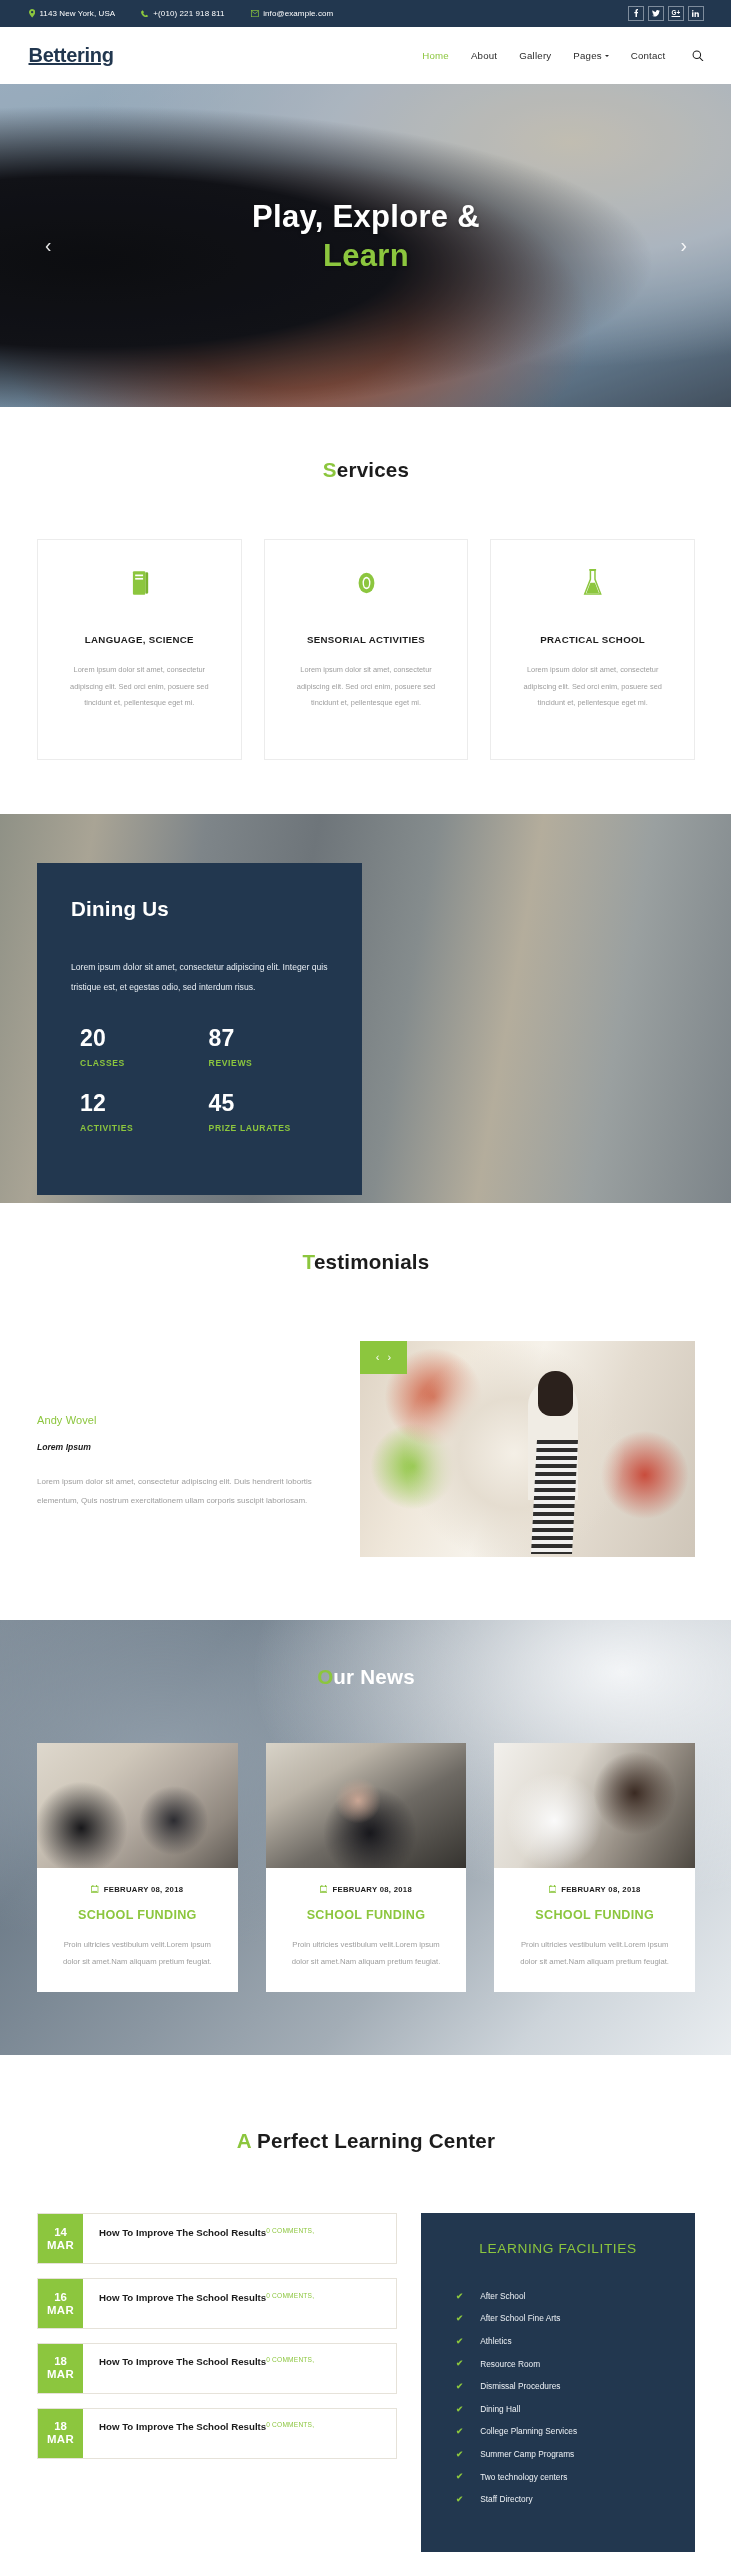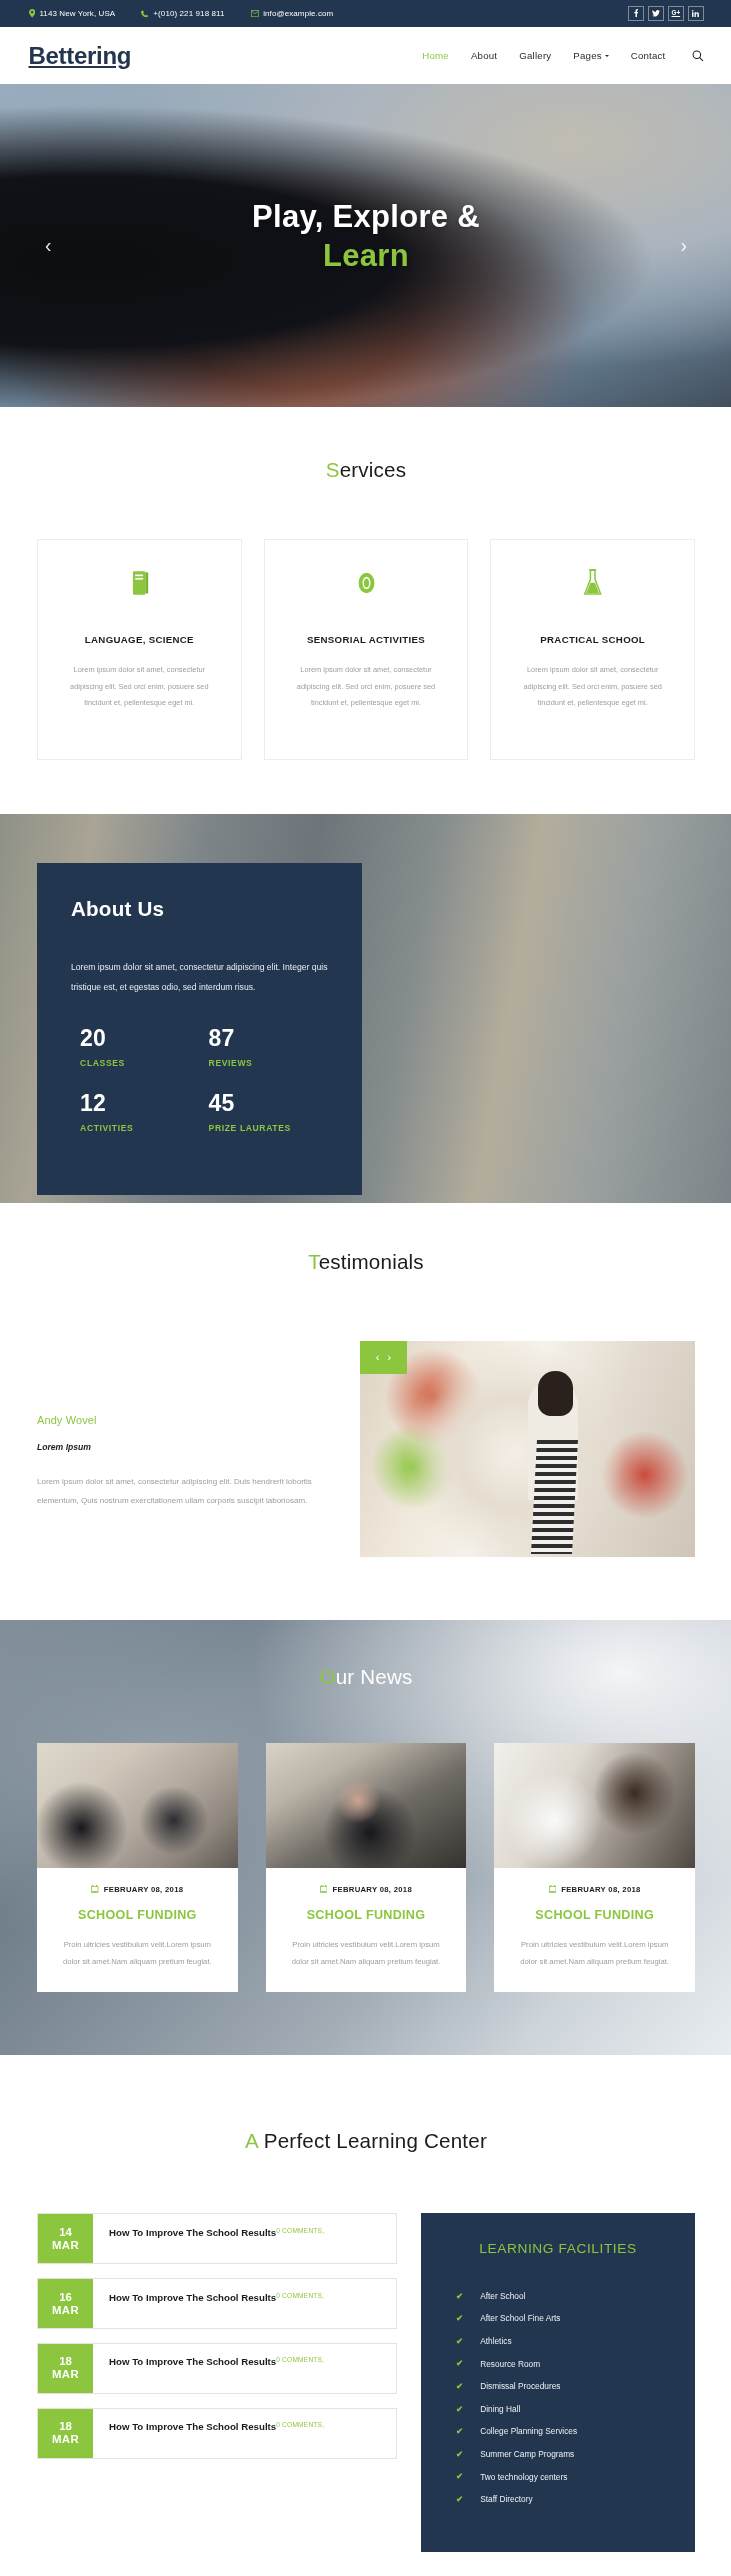--- a/index.html
+++ b/index.html
@@ -20,21 +20,21 @@
   .tb-item{display:flex;align-items:center;gap:4.6px;color:#ffffff;font-size:8px;letter-spacing:0.1px;}
   .tb-item svg{display:block;}
   .tb-right{display:flex;align-items:center;gap:4.6px;}
   .soc{width:15.4px;height:15.4px;border:0.6px solid #7e8c9c;display:flex;align-items:center;justify-content:center;
        color:#fff;font-size:7.4px;font-weight:bold;line-height:1;}
   .soc svg{display:block;}
 
   
   .navbar{background:#fff;height:57px;display:flex;align-items:center;}
   .navbar .wrap{display:flex;align-items:center;justify-content:space-between;width:675px;}
-  .logo{font-size:24px;font-weight:bold;color:#22374f;letter-spacing:-0.3px;font-family:"Liberation Sans",sans-serif;}
+  .logo{font-size:20px;font-weight:bold;color:#22374f;letter-spacing:-0.3px;font-family:"Liberation Sans",sans-serif;}
   .nav-links{display:flex;align-items:center;gap:22px;}
   .nav-links a{color:#2b2b2b;text-decoration:none;font-size:9.7px;letter-spacing:0.2px;}
   .nav-links a.active{color:#8cc63e;}
   .caret{display:inline-block;margin-left:2.9px;border-left:2.3px solid transparent;border-right:2.3px solid transparent;
          border-top:2.9px solid #2b2b2b;vertical-align:middle;}
   .search-btn{background:none;border:none;cursor:pointer;padding:0;margin-left:4.6px;display:flex;}
 
   
   .hero{position:relative;height:323px;overflow:hidden;
         background:
@@ -47,21 +47,21 @@
               align-items:center;justify-content:center;padding-bottom:17px;}
   .hero h1{font-size:31px;line-height:1.25;font-weight:bold;color:#fff;text-align:center;
            text-shadow:0 1.1px 3.4px rgba(0,0,0,.35);letter-spacing:0.3px;}
   .hero h1 .green{color:#8cc63e;display:block;}
   .hero-arrow{position:absolute;top:50%;transform:translateY(-50%);z-index:4;color:#fff;
               font-size:19.4px;line-height:1;cursor:pointer;opacity:.9;user-select:none;font-weight:300;}
   .hero-arrow.left{left:45px;}
   .hero-arrow.right{right:45px;}
 
   
-  .sec-title{text-align:center;font-size:20.6px;font-weight:normal;color:#1c1c1c;letter-spacing:0.2px;}
+  .sec-title{text-align:center;font-size:20.6px;font-weight:bold;color:#1c1c1c;letter-spacing:0.2px;}
   .sec-title .g{color:#8cc63e;}
   .sec-title.light{color:#ffffff;}
 
   
   .services{padding:51px 0 54px;background:#fff;}
   .services .sec-title{margin-bottom:57px;}
   .svc-row{display:flex;justify-content:space-between;gap:22px;}
   .svc-card{flex:1;border:0.6px solid #ececec;background:#fff;padding:26px 16px 31px;text-align:center;min-height:182px;}
   .svc-icon{height:34px;display:flex;align-items:center;justify-content:center;margin-bottom:34px;color:#8cc63e;}
   .svc-name{font-size:9.7px;font-weight:bold;color:#1c1c1c;letter-spacing:0.3px;margin-bottom:17px;}
@@ -131,21 +131,21 @@
              font-weight:bold;color:#1c1c1c;letter-spacing:0.3px;margin-bottom:12.6px;}
   .news-title{color:#8cc63e;font-size:12.6px;font-weight:bold;letter-spacing:0.3px;margin-bottom:15px;}
   .news-text{color:#9d9d9d;font-size:7.7px;line-height:2.2;max-width:152px;margin:0 auto;}
 
   
   .learn{padding:74px 0 57px;background:#fff;}
   .learn .sec-title{margin-bottom:60px;}
   .learn-row{display:flex;gap:24px;align-items:flex-start;}
   .learn-left{flex:1;}
   .post{display:flex;border:0.6px solid #e6e2d9;margin-bottom:13.7px;min-height:51px;}
-  .post-date{width:55px;background:#8cc63e;color:#fff;display:flex;flex-direction:column;
+  .post-date{width:45px;background:#8cc63e;color:#fff;display:flex;flex-direction:column;
              align-items:center;justify-content:center;flex:none;}
   .post-date .d{font-size:11.4px;font-weight:bold;line-height:1.15;}
   .post-date .m{font-size:11.4px;font-weight:bold;line-height:1.15;letter-spacing:0.3px;}
   .post-body{padding:12.6px 0 12.6px 16px;display:flex;flex-direction:row;justify-content:center;}
   .post-title{font-size:9.7px;color:#1c1c1c;font-weight:bold;margin-bottom:5.1px;}
   .post-meta{font-size:6.6px;color:#8cc63e;letter-spacing:0.2px;}
   .facilities{width:274px;flex:none;background:#22374f;padding:27.4px 0 35px;}
   .fac-title{color:#8cc63e;font-size:13.7px;font-weight:normal;text-align:center;letter-spacing:0.6px;margin-bottom:35px;}
   .fac-list{list-style:none;padding-left:35px;}
   .fac-list li{display:flex;align-items:center;gap:17px;color:#eef2f6;font-size:8.3px;margin-bottom:12.6px;}
@@ -282,21 +282,21 @@
         <div class="svc-name">PRACTICAL SCHOOL</div>
         <p class="svc-text">Lorem ipsum dolor sit amet, consectetur adipiscing elit. Sed orci enim, posuere sed tincidunt et, pellentesque eget mi.</p>
       </div>
     </div>
   </div>
 </section>
 
 <section class="about">
   <div class="wrap about-inner">
     <div class="about-card">
-      <h2>About Us</h2>
+      <h2>Dining Us</h2>
       <p>Lorem ipsum dolor sit amet, consectetur adipiscing elit. Integer quis tristique est, et egestas odio, sed interdum risus.</p>
       <div class="stats">
         <div class="stat">
           <div class="num">20</div>
           <div class="lbl">CLASSES</div>
         </div>
         <div class="stat">
           <div class="num">87</div>
           <div class="lbl">REVIEWS</div>
         </div>

